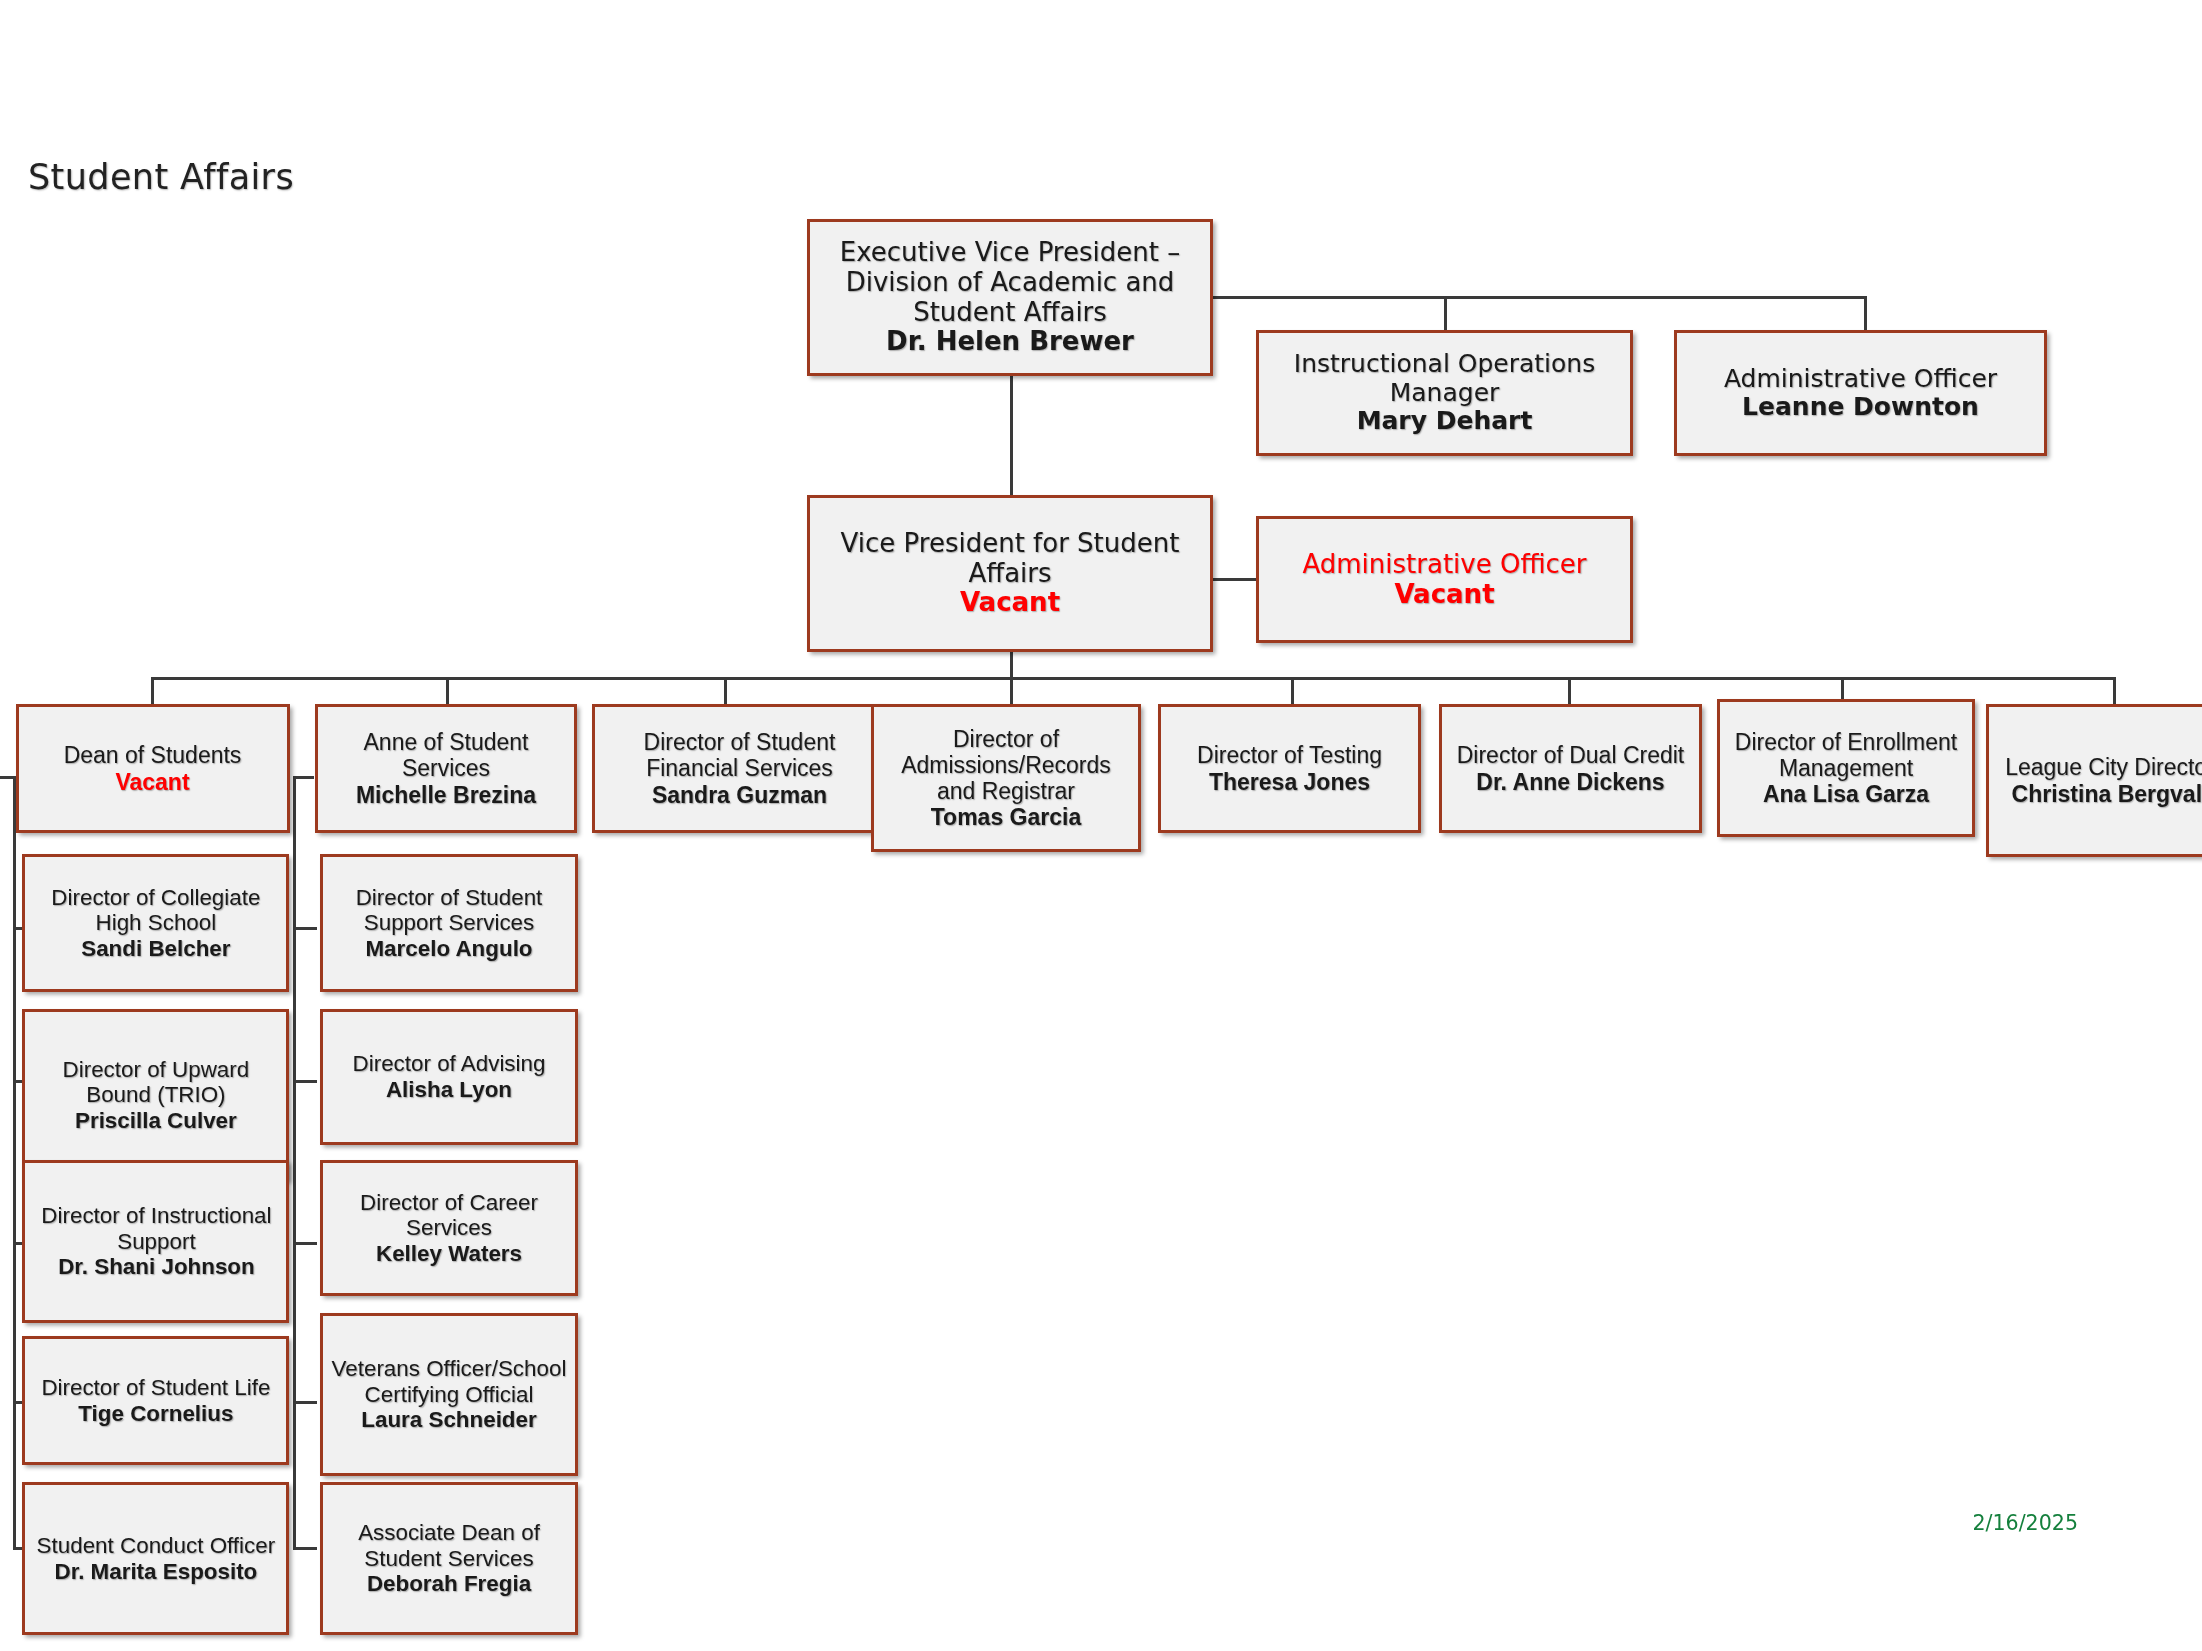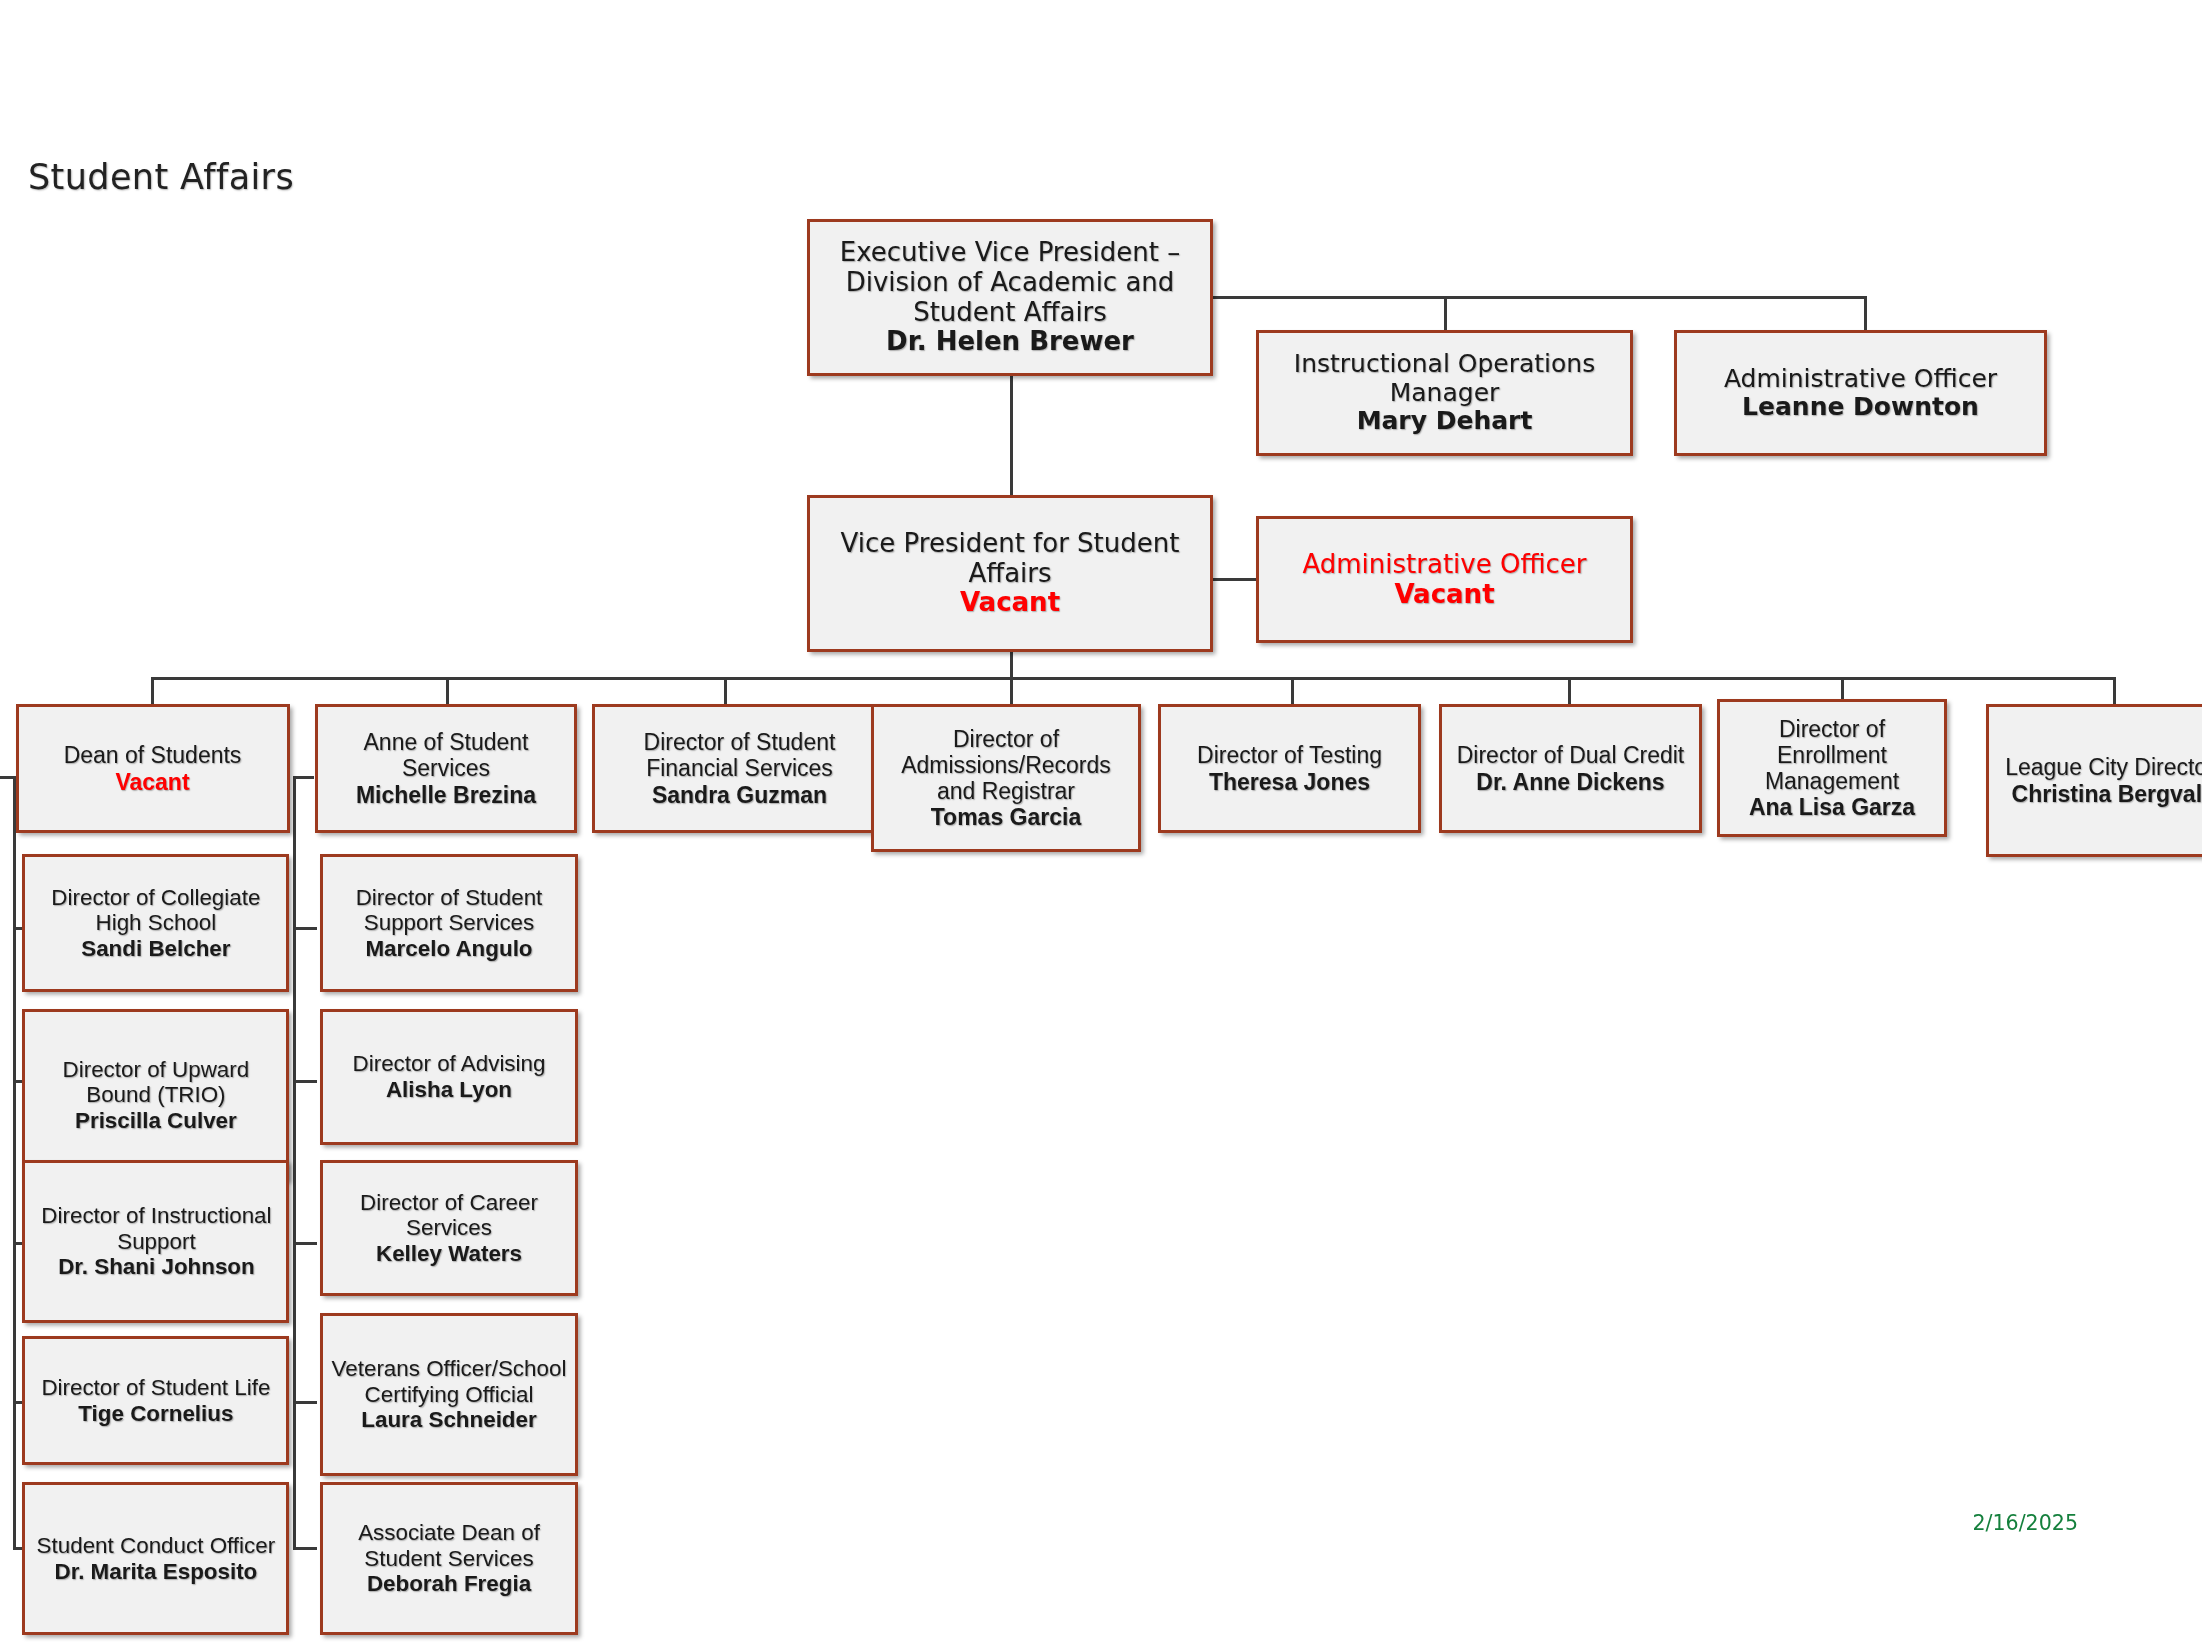--- a/index.html
+++ b/index.html
@@ -159,21 +159,21 @@
   <div class="node t-dir" style="left:1158px;top:704px;width:263px;height:129px;">
     <span class="role">Director of Testing</span>
     <span class="person">Theresa Jones</span>
   </div>
 
   <div class="node t-dir" style="left:1439px;top:704px;width:263px;height:129px;">
     <span class="role">Director of Dual Credit</span>
     <span class="person">Dr. Anne Dickens</span>
   </div>
 
-  <div class="node t-dir" style="left:1717px;top:699px;width:230px;height:138px;">
+  <div class="node t-dir" style="left:1717px;top:699px;width:258px;height:138px;">
     <span class="role">Director of Enrollment Management</span>
     <span class="person">Ana Lisa Garza</span>
   </div>
 
   <div class="node t-dir" style="left:1986px;top:704px;width:248px;height:153px;">
     <span class="role">League City Director</span>
     <span class="person">Christina Bergvall</span>
   </div>
 
   <div class="node t-sub" style="left:22.4px;top:854px;width:267px;height:138px;">

